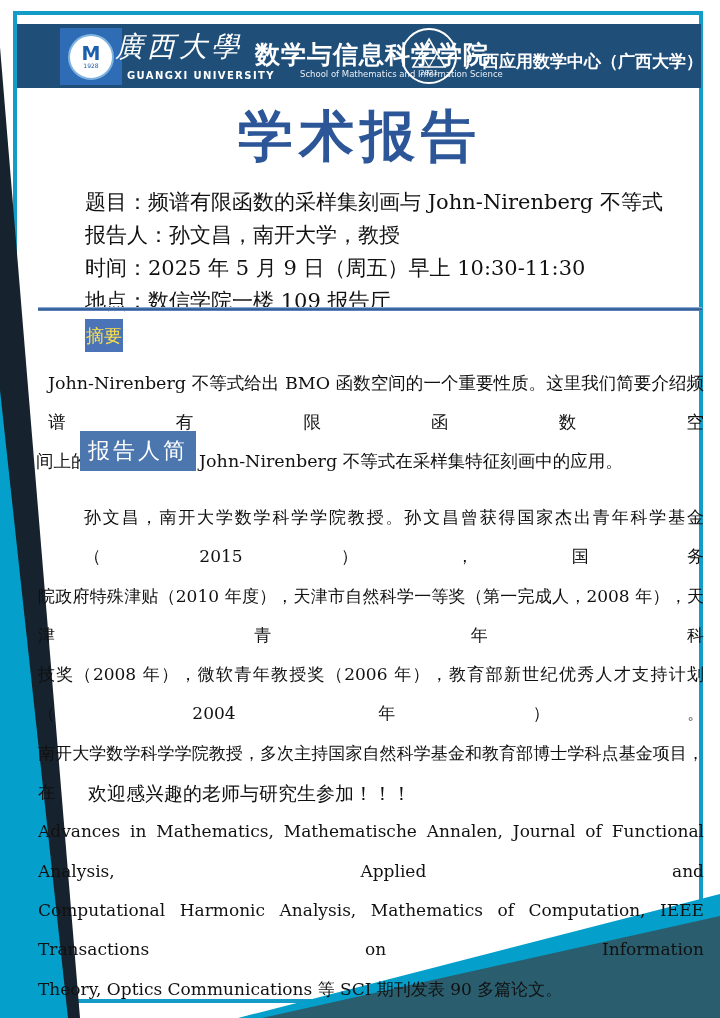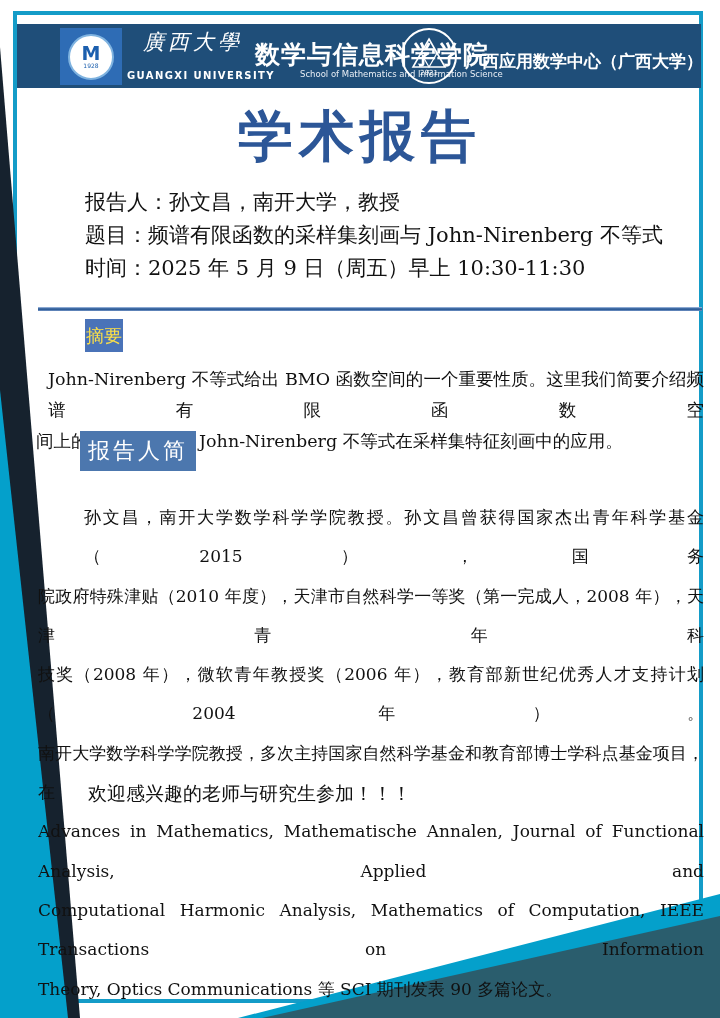--- a/index.html
+++ b/index.html
@@ -21,42 +21,42 @@
 
   
   .header{position:absolute;left:17px;top:24px;width:684px;height:64px;
     background:var(--header-bg);z-index:3;}
   .seal{position:absolute;left:43px;top:4px;width:62px;height:57px;background:var(--seal-blue);
     display:flex;align-items:center;justify-content:center;}
   .seal-circle{width:46px;height:46px;border-radius:50%;background:#fff;border:2px solid #7fb3e0;
     display:flex;flex-direction:column;align-items:center;justify-content:center;box-sizing:border-box;}
   .seal-mono{color:#1c5fae;font-weight:bold;font-size:19px;line-height:18px;}
   .seal-year{color:#1c5fae;font-size:6px;line-height:7px;}
-  .uni-zh{position:absolute;left:126px;top:4px;width:150px;color:#fff;font-style:italic;
-    font-size:21px;letter-spacing:4px;white-space:nowrap;}
+  .uni-zh{position:absolute;left:98px;top:4px;width:150px;color:#fff;font-style:italic;
+    font-size:28px;letter-spacing:4px;white-space:nowrap;}
   .uni-en{position:absolute;left:110px;top:46px;color:#fff;font-size:10px;font-weight:bold;
     letter-spacing:1.4px;white-space:nowrap;}
   .school-zh{position:absolute;left:238px;top:14px;color:#fff;font-size:25px;font-weight:bold;
     letter-spacing:1px;white-space:nowrap;}
   .school-en{position:absolute;left:239px;top:45px;color:#e8eef5;font-size:8.5px;white-space:nowrap;padding-left:44px;}
   .center-logo{position:absolute;left:384px;top:4px;width:56px;height:56px;border-radius:50%;
     border:2.5px solid #fff;box-sizing:border-box;display:flex;align-items:center;justify-content:center;}
   .center-name{position:absolute;left:448px;top:26px;width:250px;color:#fff;font-size:17px;
     font-weight:bold;white-space:nowrap;}
 
   
   .content{position:absolute;left:0;top:0;width:720px;height:1018px;z-index:4;}
   .title{position:absolute;left:0;top:100px;width:720px;text-align:center;
     color:var(--title-blue);font-size:55px;font-weight:bold;letter-spacing:6px;}
   .details{position:absolute;left:85px;top:186px;width:600px;font-size:21px;line-height:33px;}
   .separator{position:absolute;left:38px;top:307px;width:664px;height:4px;
     background:linear-gradient(to bottom,#aec6e8 0%,#3a66a0 40%,var(--separator-blue) 70%,#7f9fcf 100%);}
   .abs-badge{position:absolute;left:85px;top:319px;width:38px;height:33px;background:var(--badge-blue);
     color:#fde047;font-size:18px;line-height:33px;text-align:center;}
-  .abstract{position:absolute;left:36px;top:364px;width:668px;font-size:17.5px;line-height:31px;}
+  .abstract{position:absolute;left:36px;top:364px;width:668px;font-size:17.5px;line-height:39px;}
   .jline{text-align:justify;text-align-last:justify;overflow:hidden;white-space:normal;}
   .abstract .first{padding-left:12px;box-sizing:border-box;}
   .bio-heading{position:absolute;left:80px;top:431px;width:116px;height:40px;background:var(--section-blue);
     color:#fff;font-size:22px;line-height:40px;text-align:center;letter-spacing:3px;}
   .bio{position:absolute;left:38px;top:498px;width:666px;font-size:17px;line-height:39.3px;}
   .bio .indent{padding-left:46px;box-sizing:border-box;}
   .welcome{position:absolute;left:88px;top:781px;font-size:19px;}
 </style>
 </head>
 <body>
@@ -90,23 +90,24 @@
         <text x="21" y="40" text-anchor="middle" fill="#ffffff" font-size="7"><tspan>2021</tspan></text>
       </svg>
     </div>
     <div class="center-name">广西应用数学中心（广西大学）</div>
   </div>
 
   <div class="content">
     <div class="title">学术报告</div>
 
     <div class="details">
+      <div>题目：频谱有限函数的采样集刻画与 John-Nirenberg 不等式</div>
       <div>报告人：孙文昌，南开大学，教授</div>
-      <div>题目：频谱有限函数的采样集刻画与 John-Nirenberg 不等式</div>
       <div>时间：2025 年 5 月 9 日（周五）早上 10:30-11:30</div>
+      <div>地点：数信学院一楼 109 报告厅</div>
     </div>
 
     <div class="separator"></div>
 
     <div class="abs-badge sans">摘要</div>
     <div class="abstract">
       <div class="jline first">John-Nirenberg 不等式给出 BMO 函数空间的一个重要性质。这里我们简要介绍频谱有限函数空</div>
       <div>间上的采样理论以及 John-Nirenberg 不等式在采样集特征刻画中的应用。</div>
     </div>
 

